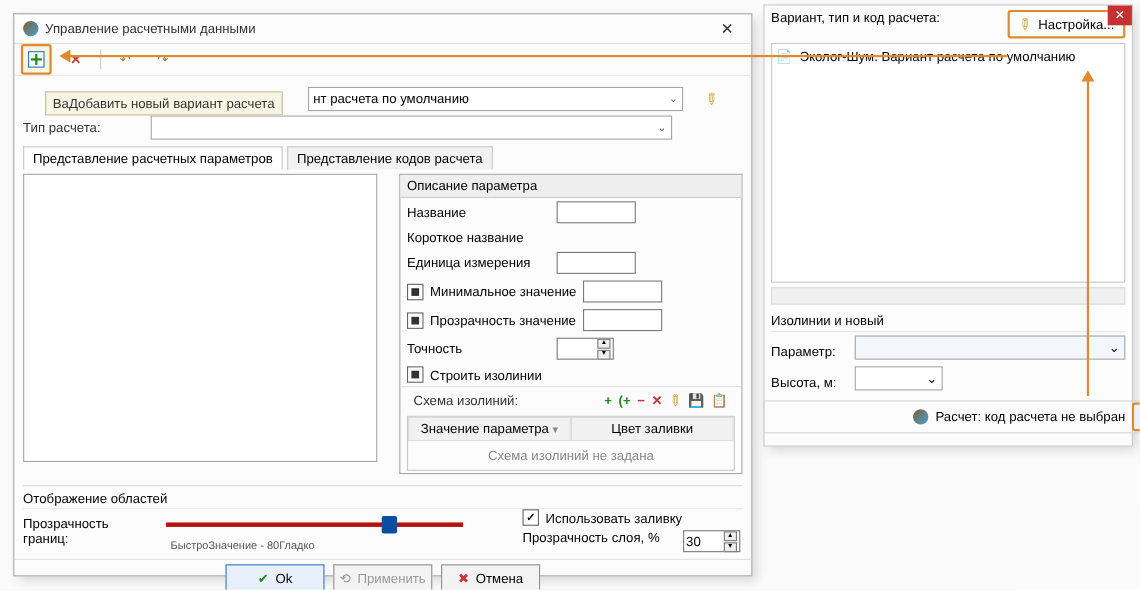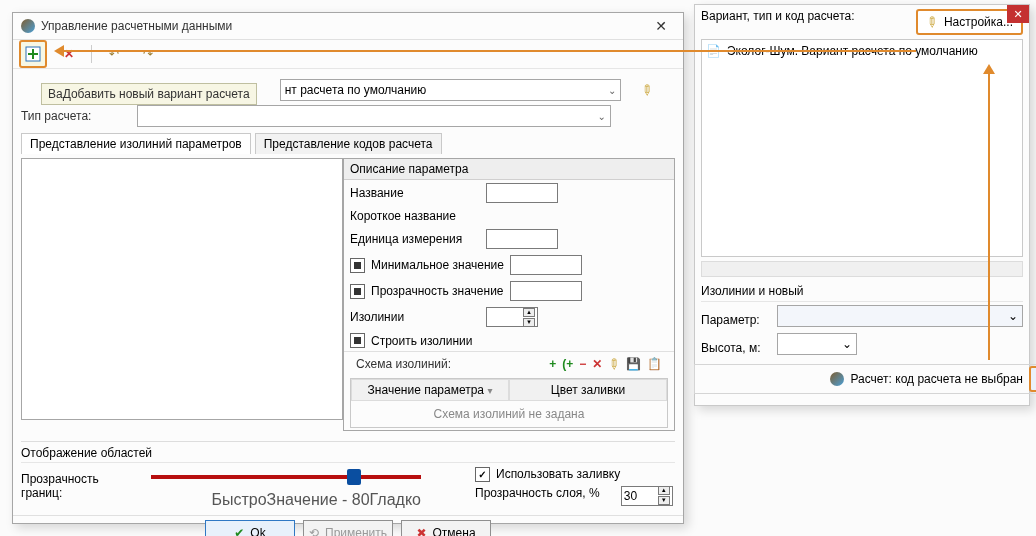--- a/index.html
+++ b/index.html
@@ -16,21 +16,21 @@
 .hl-btn{border:2px solid #e08a2d;border-radius:3px;padding:1px;background:#f7f7e4}
 .tb-btn svg{width:16px;height:16px}
 .tooltip{position:absolute;left:28px;top:70px;background:#f7f6e4;border:1px solid #bfbfa0;padding:3px 6px;font-size:12px;color:#333;z-index:20}
 .row{display:flex;align-items:center;gap:20px;padding:2px 8px}
 .label{min-width:96px;color:#333}
 .dd{flex:1;height:20px;border:1px solid #a6a6a6;background:#fff;display:flex;align-items:center;justify-content:space-between;padding:0 4px;font-size:12px}
 .dd .arrow{font-size:10px;color:#666}
 .tabs{display:flex;gap:4px;padding:4px 8px 0 8px}
 .tab{padding:3px 8px;background:#fff;border:1px solid #c9c9c9;border-bottom:none;font-size:12px}
 .tab.inactive{background:#f2f2f2}
-.midwrap{display:flex;gap:0;padding:4px 8px}
+.midwrap{display:flex;gap:20px;padding:4px 8px}
 .leftlist{width:320px;height:260px;border:1px solid #a6a6a6;background:#fff}
 .rightparam{flex:1;border:1px solid #a6a6a6}
 .rightparam .hdr{background:#eee;border-bottom:1px solid #d0cfcf;padding:3px 6px}
 .rightparam .prow{display:flex;align-items:center;gap:6px;padding:3px 6px}
 .rightparam .prow .plabel{min-width:130px}
 .textfield{height:18px;border:1px solid #7a7a7a;background:#fff;min-width:70px}
 .chk{width:13px;height:13px;border:1px solid #666;display:inline-flex;align-items:center;justify-content:center;font-size:10px;font-weight:bold;background:#fff}
 .chk.sq::after{content:"";width:7px;height:7px;background:#333}
 .sectionlabel{padding:2px 6px;font-size:12px;color:#333}
 .iso-icons{display:flex;gap:6px;align-items:center;margin-left:auto;padding:0 6px}
@@ -38,21 +38,21 @@
 .table .thead{display:flex;background:#f1f1f1}
 .table .th{flex:1;border:1px solid #dcdcdc;padding:3px 4px;text-align:center;font-size:12px}
 .table .tempty{padding:6px;text-align:center;color:#888;font-size:12px}
 .bottomsection{margin:6px 8px;border-top:1px solid #ddd;padding-top:4px}
 .slider-wrap{position:relative;width:270px;height:20px;margin:4px 0}
 .slider-track{position:absolute;top:8px;left:0;right:0;height:4px;background:#d6d6d6}
 .slider-left{position:absolute;top:8px;left:0;width:200px;height:4px;background:#b70e0e}
 .slider-right{position:absolute;top:8px;left:210px;width:60px;height:4px;background:#b70e0e}
 .slider-thumb{position:absolute;top:2px;left:196px;width:14px;height:16px;background:#0a4ea0;border-radius:2px}
 .slider-row{display:flex;align-items:center;gap:10px}
-.slider-labels{display:flex;justify-content:flex-end;font-size:16px;color:#555;padding:0 4px}
+.slider-labels{display:flex;justify-content:flex-start;font-size:10px;color:#555;padding:0 4px}
 .btnbar{display:flex;gap:8px;justify-content:center;padding:4px 8px;border-top:1px solid #e0e0e0;margin-top:6px}
 .btn{min-width:88px;height:24px;border:1px solid #8f8f8f;background:#f3f3f3;display:flex;align-items:center;justify-content:center;gap:6px;font-size:12px}
 .btn.primary{border-color:#2f78c4;background:#e8f1fb}
 .btn.disabled{color:#9a9a9a}
 .spin{width:46px;height:18px;border:1px solid #7a7a7a;display:inline-flex;align-items:center;justify-content:space-between;padding:0 2px;background:#fff}
 .spin .sv{font-size:12px}
 .spin .sbtns{display:flex;flex-direction:column;gap:1px}
 .spin .sb{width:10px;height:7px;border:1px solid #7a7a7a;font-size:7px;line-height:5px;text-align:center;background:#eee}
 
 .panel .hdrrow{display:flex;justify-content:space-between;padding:4px 6px 0 6px}
@@ -109,21 +109,21 @@
       <span class="pencil">✎</span>
     </div>
     <div class="row" style="padding-right:72px">
       <span class="label">Тип расчета:</span>
       <div class="dd">
           <span></span>
           <span class="arrow">⌄</span>
         </div>
     </div>
     <div class="tabs">
-      <div class="tab">Представление изолиний параметров</div>
+      <div class="tab">Представление расчетных параметров</div>
       <div class="tab inactive">Представление кодов расчета</div>
     </div>
     <div class="midwrap">
       <div class="leftlist"></div>
       <div class="rightparam">
         <div class="hdr">Описание параметра</div>
         <div class="prow">
             <span class="plabel">Название</span>
             <div class="textfield" style="width:70px"></div>
           </div>
@@ -138,21 +138,21 @@
             <span class="chk sq"></span>
             <span>Минимальное значение</span>
             <div class="textfield" style="width:70px"></div>
           </div>
         <div class="prow">
             <span class="chk sq"></span>
             <span>Прозрачность значение</span>
             <div class="textfield" style="width:70px"></div>
           </div>
         <div class="prow">
-            <span class="plabel">Изолинии</span>
+            <span class="plabel">Точность</span>
           <div class="spin">
               <span class="sv"></span>
               <span class="sbtns">
                 <span class="sb">▴</span>
                 <span class="sb">▾</span>
               </span>
             </div>
         </div>
         <div class="prow">
             <span class="chk sq"></span>

